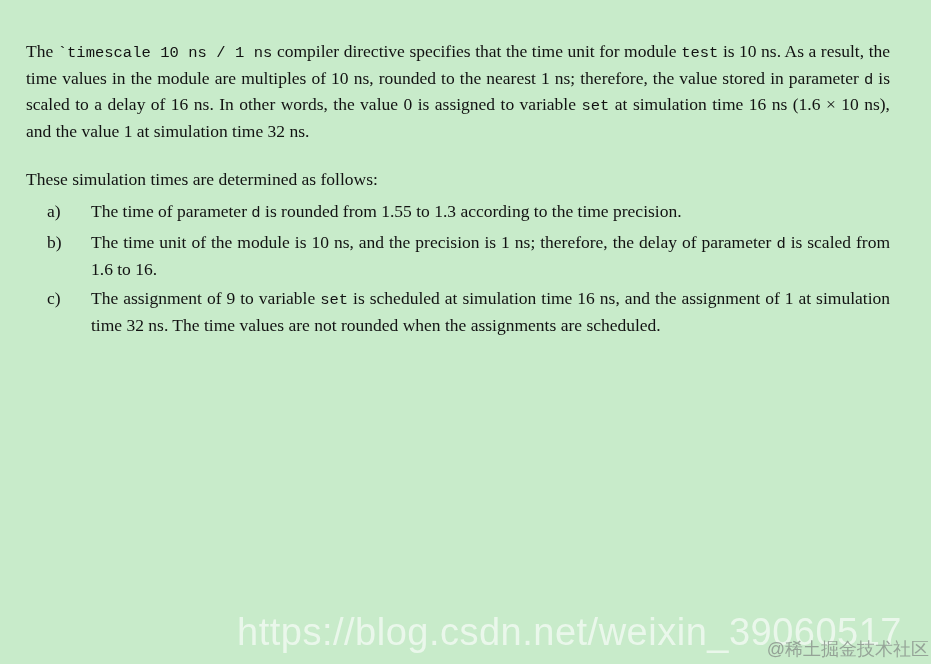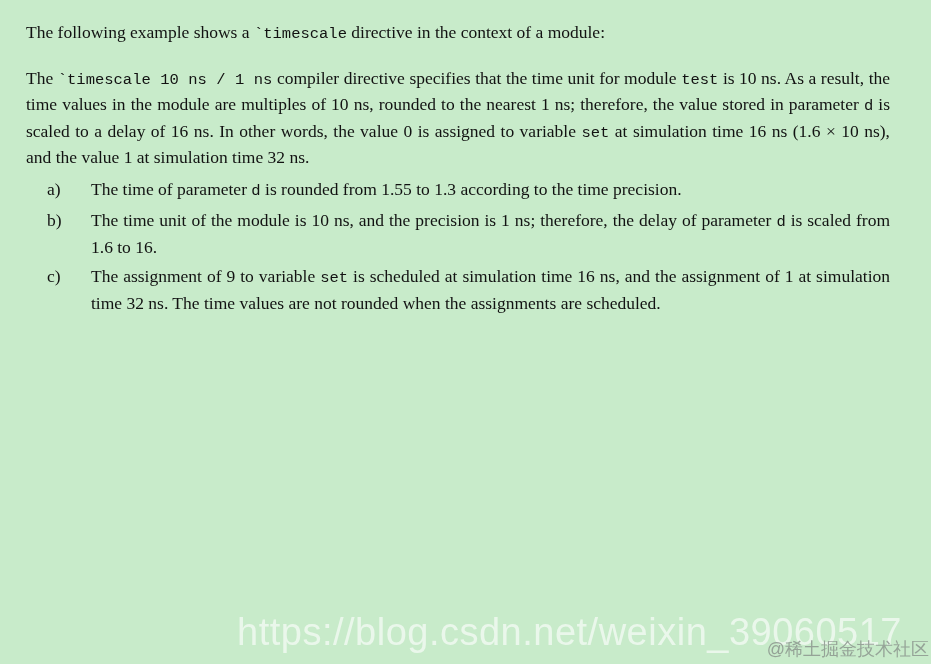--- a/index.html
+++ b/index.html
@@ -71,26 +71,26 @@
     color: rgba(140, 150, 142, 0.85);
     white-space: nowrap;
     pointer-events: none;
   }
 </style>
 </head>
 <body>
 
 <div class="page">
 
-  <p class="para"><span>The following example shows a </span><code class="inline">`timescale</code><span> directive in the context of a module:</span></p>
 
 
   <p class="para justify p1"><span>The </span><code class="inline">`timescale 10 ns / 1 ns</code><span> compiler directive specifies that the time unit for module </span><code class="inline">test</code><span> is 10 ns. As a result, the time values in the module are multiples of 10 ns, rounded to the nearest 1 ns; therefore, the value stored in parameter </span><code class="inline">d</code><span> is scaled to a delay of 16 ns. In other words, the value 0 is assigned to variable </span><code class="inline">set</code><span> at simulation time 16 ns (1.6 × 10 ns), and the value 1 at simulation time 32 ns.</span></p>
 
 
+  <p class="para p3"><span>These simulation times are determined as follows:</span></p>
 
   <ol class="list">
     <li class="list-item"><span class="list-label">a)</span><span>The time of parameter </span><code class="inline">d</code><span> is rounded from 1.55 to 1.3 according to the time precision.</span></li>
     <li class="list-item"><span class="list-label">b)</span><span>The time unit of the module is 10 ns, and the precision is 1 ns; therefore, the delay of parameter </span><code class="inline">d</code><span> is scaled from 1.6 to 16.</span></li>
     <li class="list-item"><span class="list-label">c)</span><span>The assignment of 9 to variable </span><code class="inline">set</code><span> is scheduled at simulation time 16 ns, and the assignment of 1 at simulation time 32 ns. The time values are not rounded when the assignments are scheduled.</span></li>
   </ol>
 
 </div>
 
 <div class="watermark-url">https://blog.csdn.net/weixin_39060517</div>

